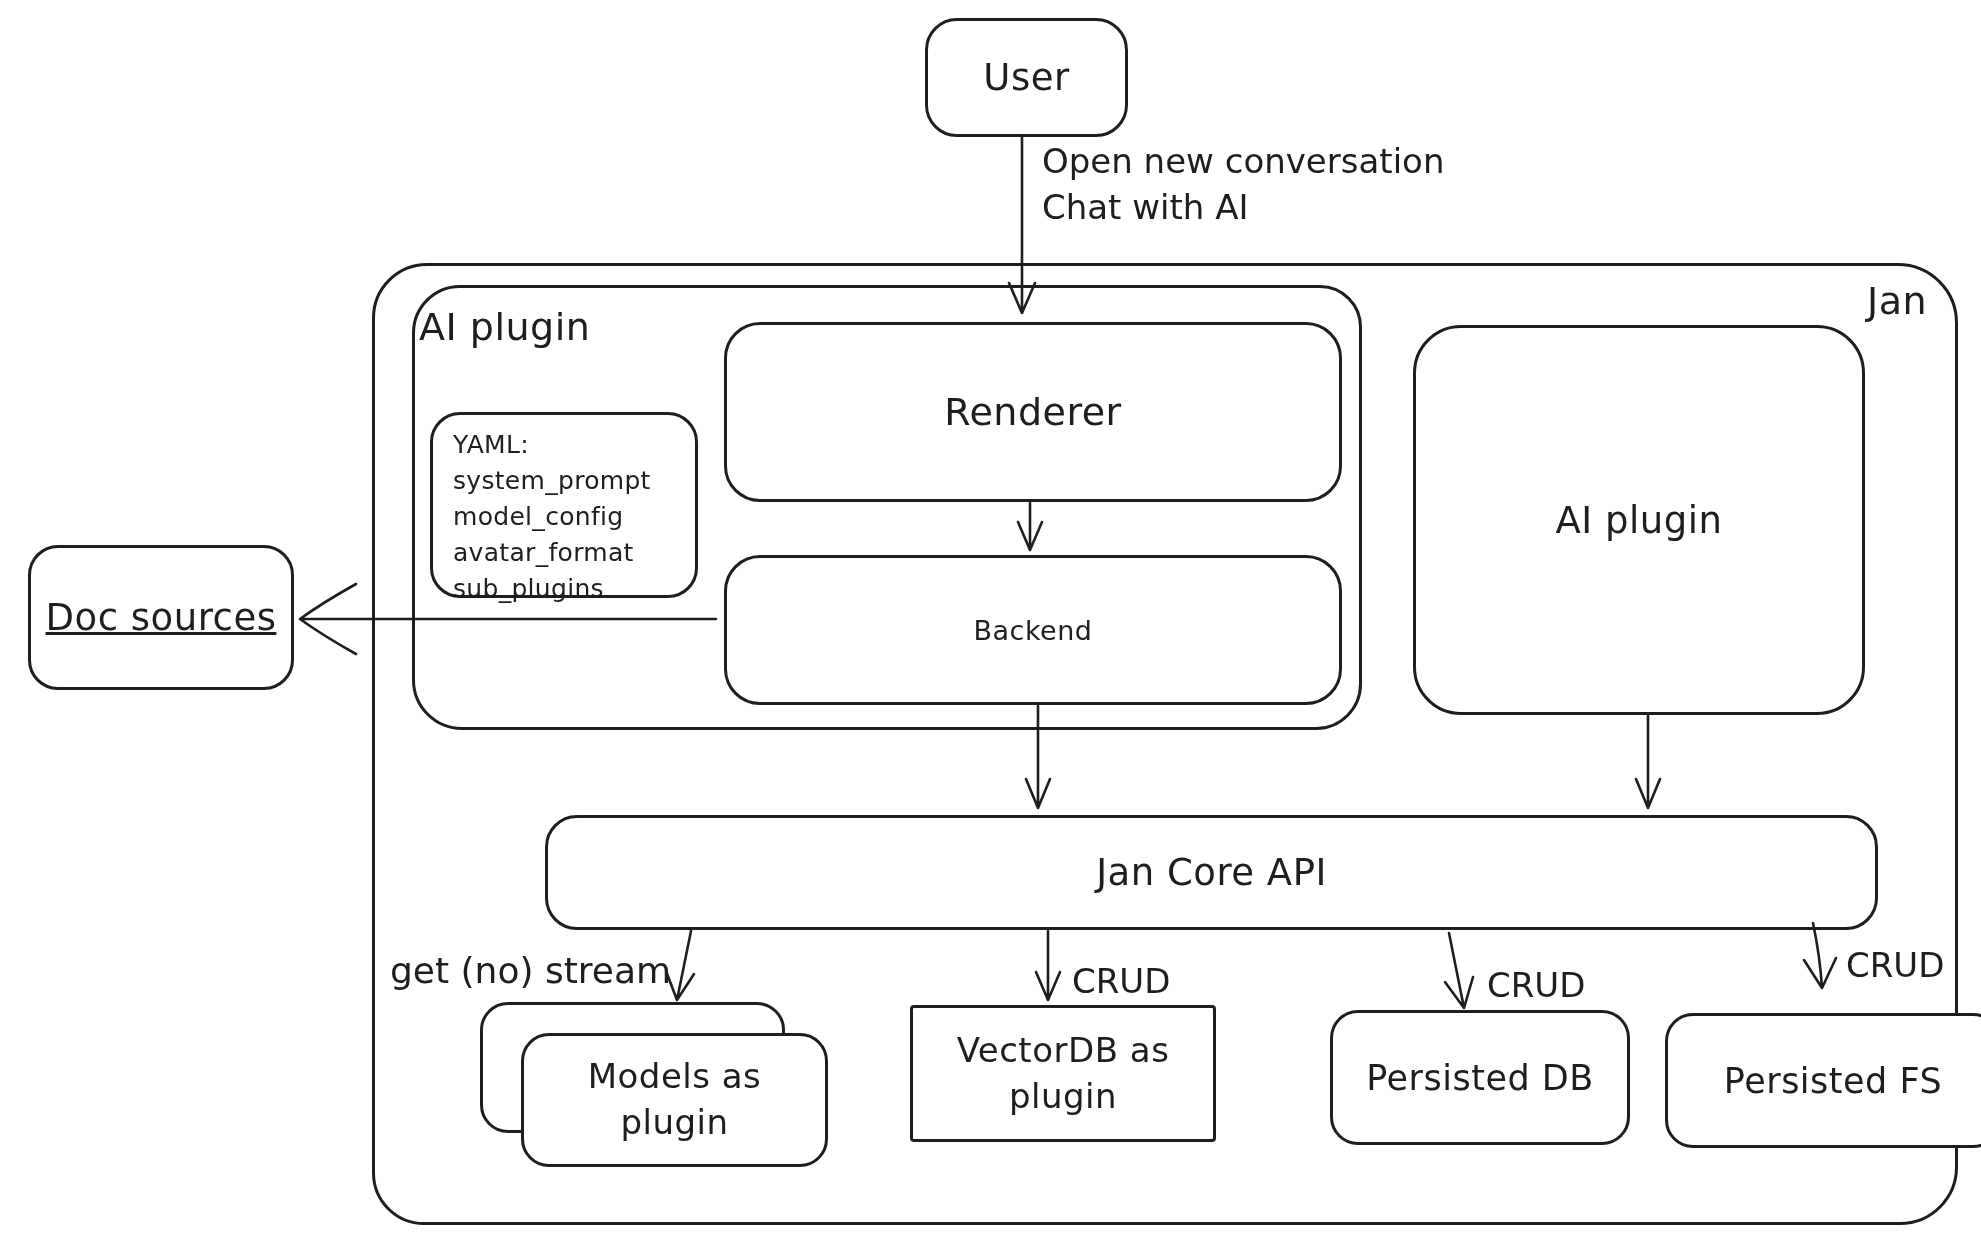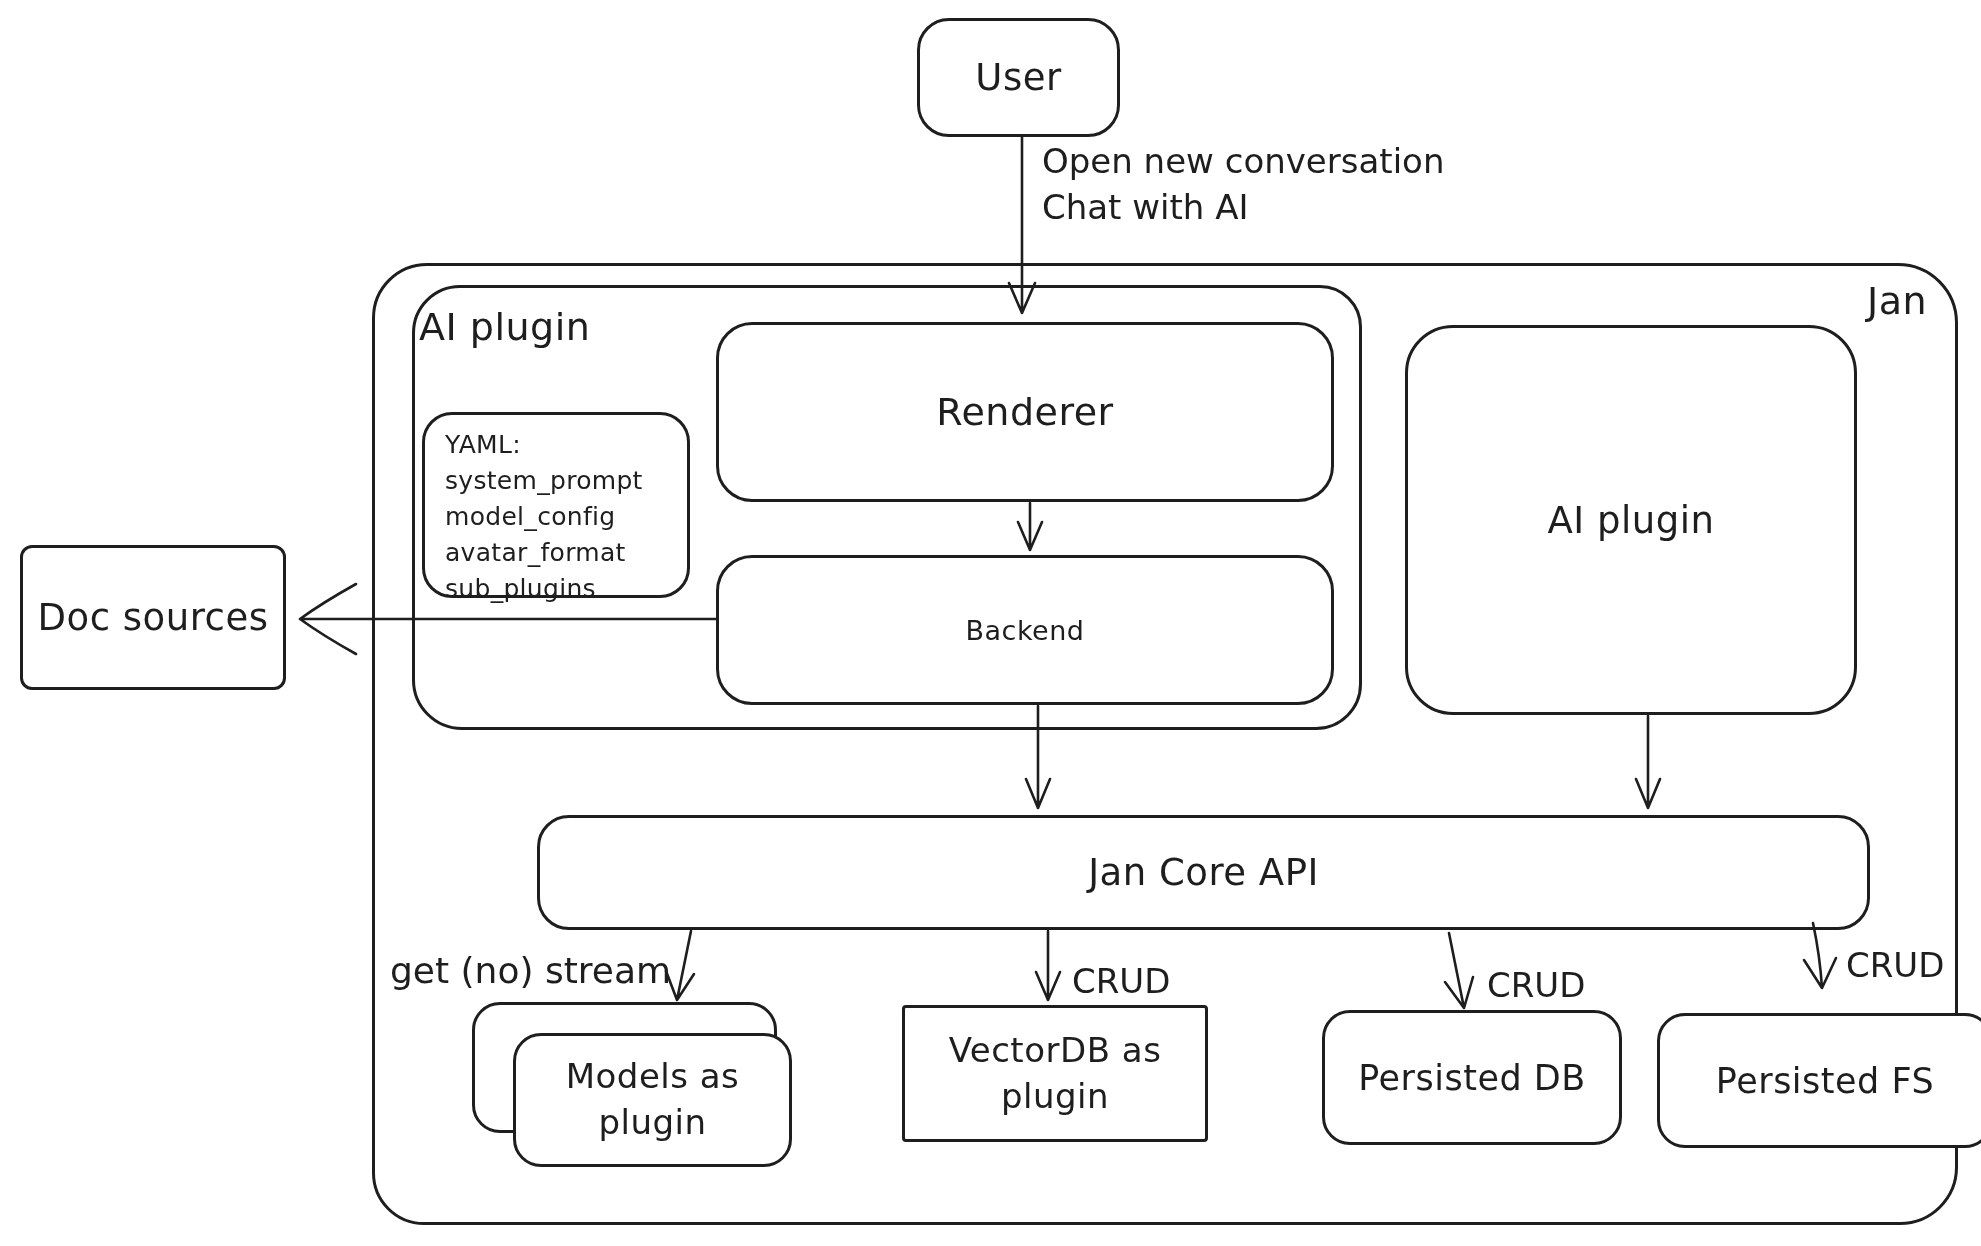--- a/index.html
+++ b/index.html
@@ -11,20 +11,21 @@
     color:#1e1e1e;
     overflow:hidden;
   }
   .box{
     position:absolute;
     border:3px solid #1e1e1e;
     background:#ffffff;
     box-sizing:border-box;
     display:flex;align-items:center;justify-content:center;
     text-align:center;
+    margin-left:8px;
   }
   .container{
     position:absolute;
     border:3px solid #1e1e1e;
     background:transparent;
     box-sizing:border-box;
   }
   .label{position:absolute;white-space:pre;line-height:1.25;}
   .node-text{letter-spacing:0.5px;}
   svg.arrows{position:absolute;left:0;top:0;pointer-events:none;}
@@ -61,34 +62,34 @@
   <div class="box" style="left:422px;top:412px;width:268px;height:186px;border-radius:30px;">
     <div class="yaml-lines">
       <div>YAML:</div>
       <div>system_prompt</div>
       <div>model_config</div>
       <div>avatar_format</div>
       <div>sub_plugins</div>
     </div>
   </div>
 
-  <div class="box node-text" style="left:20px;top:545px;width:266px;height:145px;border-radius:12px;font-size:37px;">
+  <div class="box node-text" style="left:20px;top:545px;width:266px;height:145px;border-radius:30px;font-size:37px;text-decoration:underline;">
     <span>Doc sources</span>
   </div>
 
   <div class="box node-text" style="left:1405px;top:325px;width:452px;height:390px;border-radius:48px;font-size:37px;">
     <span>AI plugin</span>
   </div>
 
   <div class="box node-text" style="left:537px;top:815px;width:1333px;height:115px;border-radius:32px;font-size:37px;">
     <span>Jan Core API</span>
   </div>
 
   <div class="box" style="left:472px;top:1002px;width:305px;height:131px;border-radius:28px;"></div>
-  <div class="box node-text" style="left:513px;top:1033px;width:279px;height:134px;border-radius:28px;font-size:34px;">
+  <div class="box node-text" style="left:513px;top:1033px;width:307px;height:134px;border-radius:28px;font-size:34px;">
     <span style="display:inline-block;width:220px;line-height:1.35;">Models as plugin</span>
   </div>
 
   <div class="box node-text" style="left:902px;top:1005px;width:306px;height:137px;border-radius:4px;font-size:34px;">
     <span style="display:inline-block;width:230px;line-height:1.35;">VectorDB as plugin</span>
   </div>
 
   <div class="box node-text" style="left:1322px;top:1010px;width:300px;height:135px;border-radius:28px;font-size:35px;">
     <span>Persisted DB</span>
   </div>

